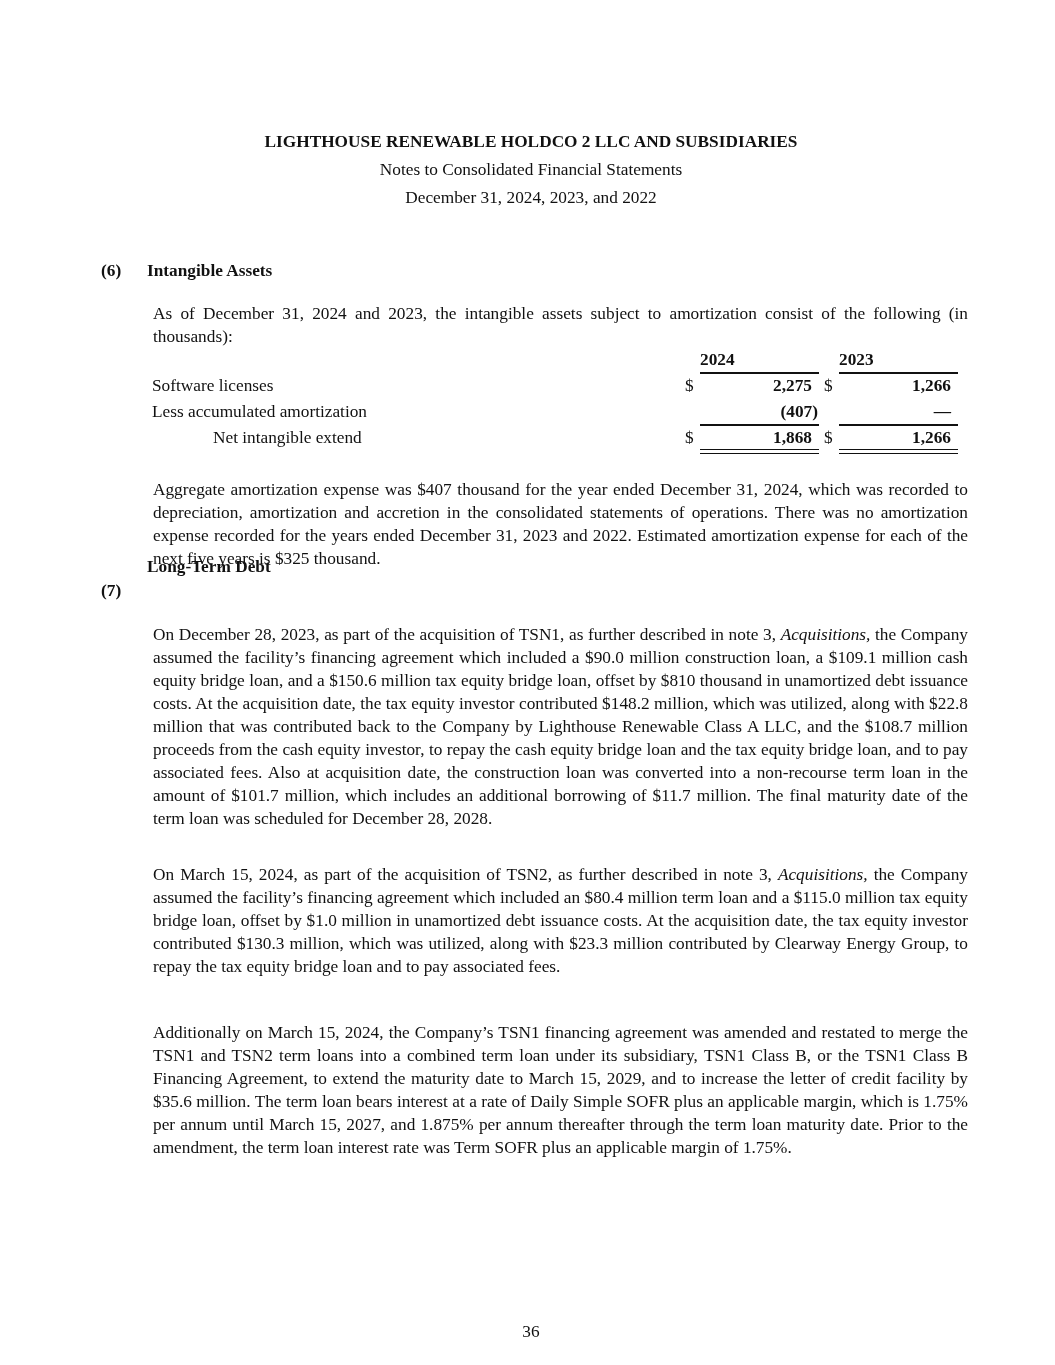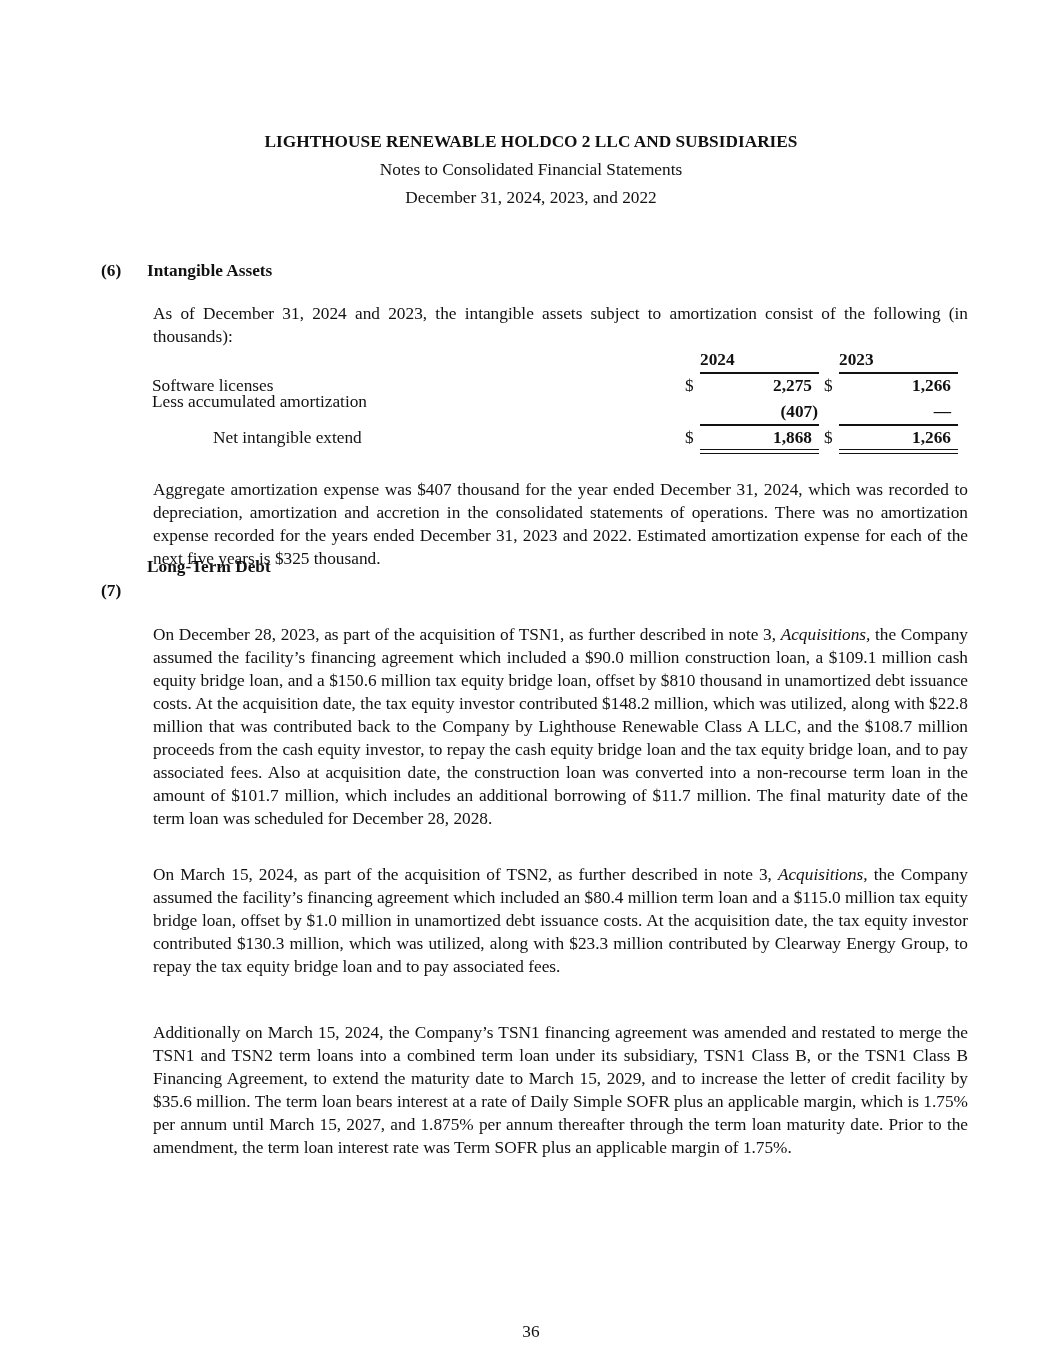--- a/index.html
+++ b/index.html
@@ -52,21 +52,21 @@
 
   <div>
     <div class="cell" style="left:5px; top:26px">Software licenses</div>
     <div class="cell" style="left:538px; top:26px">$</div>
     <div class="cell num" style="left:553px; width:112px; top:26px">2,275</div>
     <div class="cell" style="left:677px; top:26px">$</div>
     <div class="cell num" style="left:692px; width:112px; top:26px">1,266</div>
   </div>
 
   <div>
-    <div class="cell" style="left:5px; top:42px">Less accumulated amortization</div>
+    <div class="cell" style="left:5px; top:52px">Less accumulated amortization</div>
     <div class="cell" style="left:538px; top:52px"></div>
     <div class="cell num" style="left:553px; width:118px; top:52px">(407)</div>
     <div class="cell" style="left:677px; top:52px"></div>
     <div class="cell num" style="left:692px; width:112px; top:52px">—</div>
   </div>
   <div class="rule" style="left:553px; top:75px; width:119px"></div>
   <div class="rule" style="left:692px; top:75px; width:119px"></div>
 
   <div>
     <div class="cell" style="left:66px; top:78px">Net intangible extend</div>

